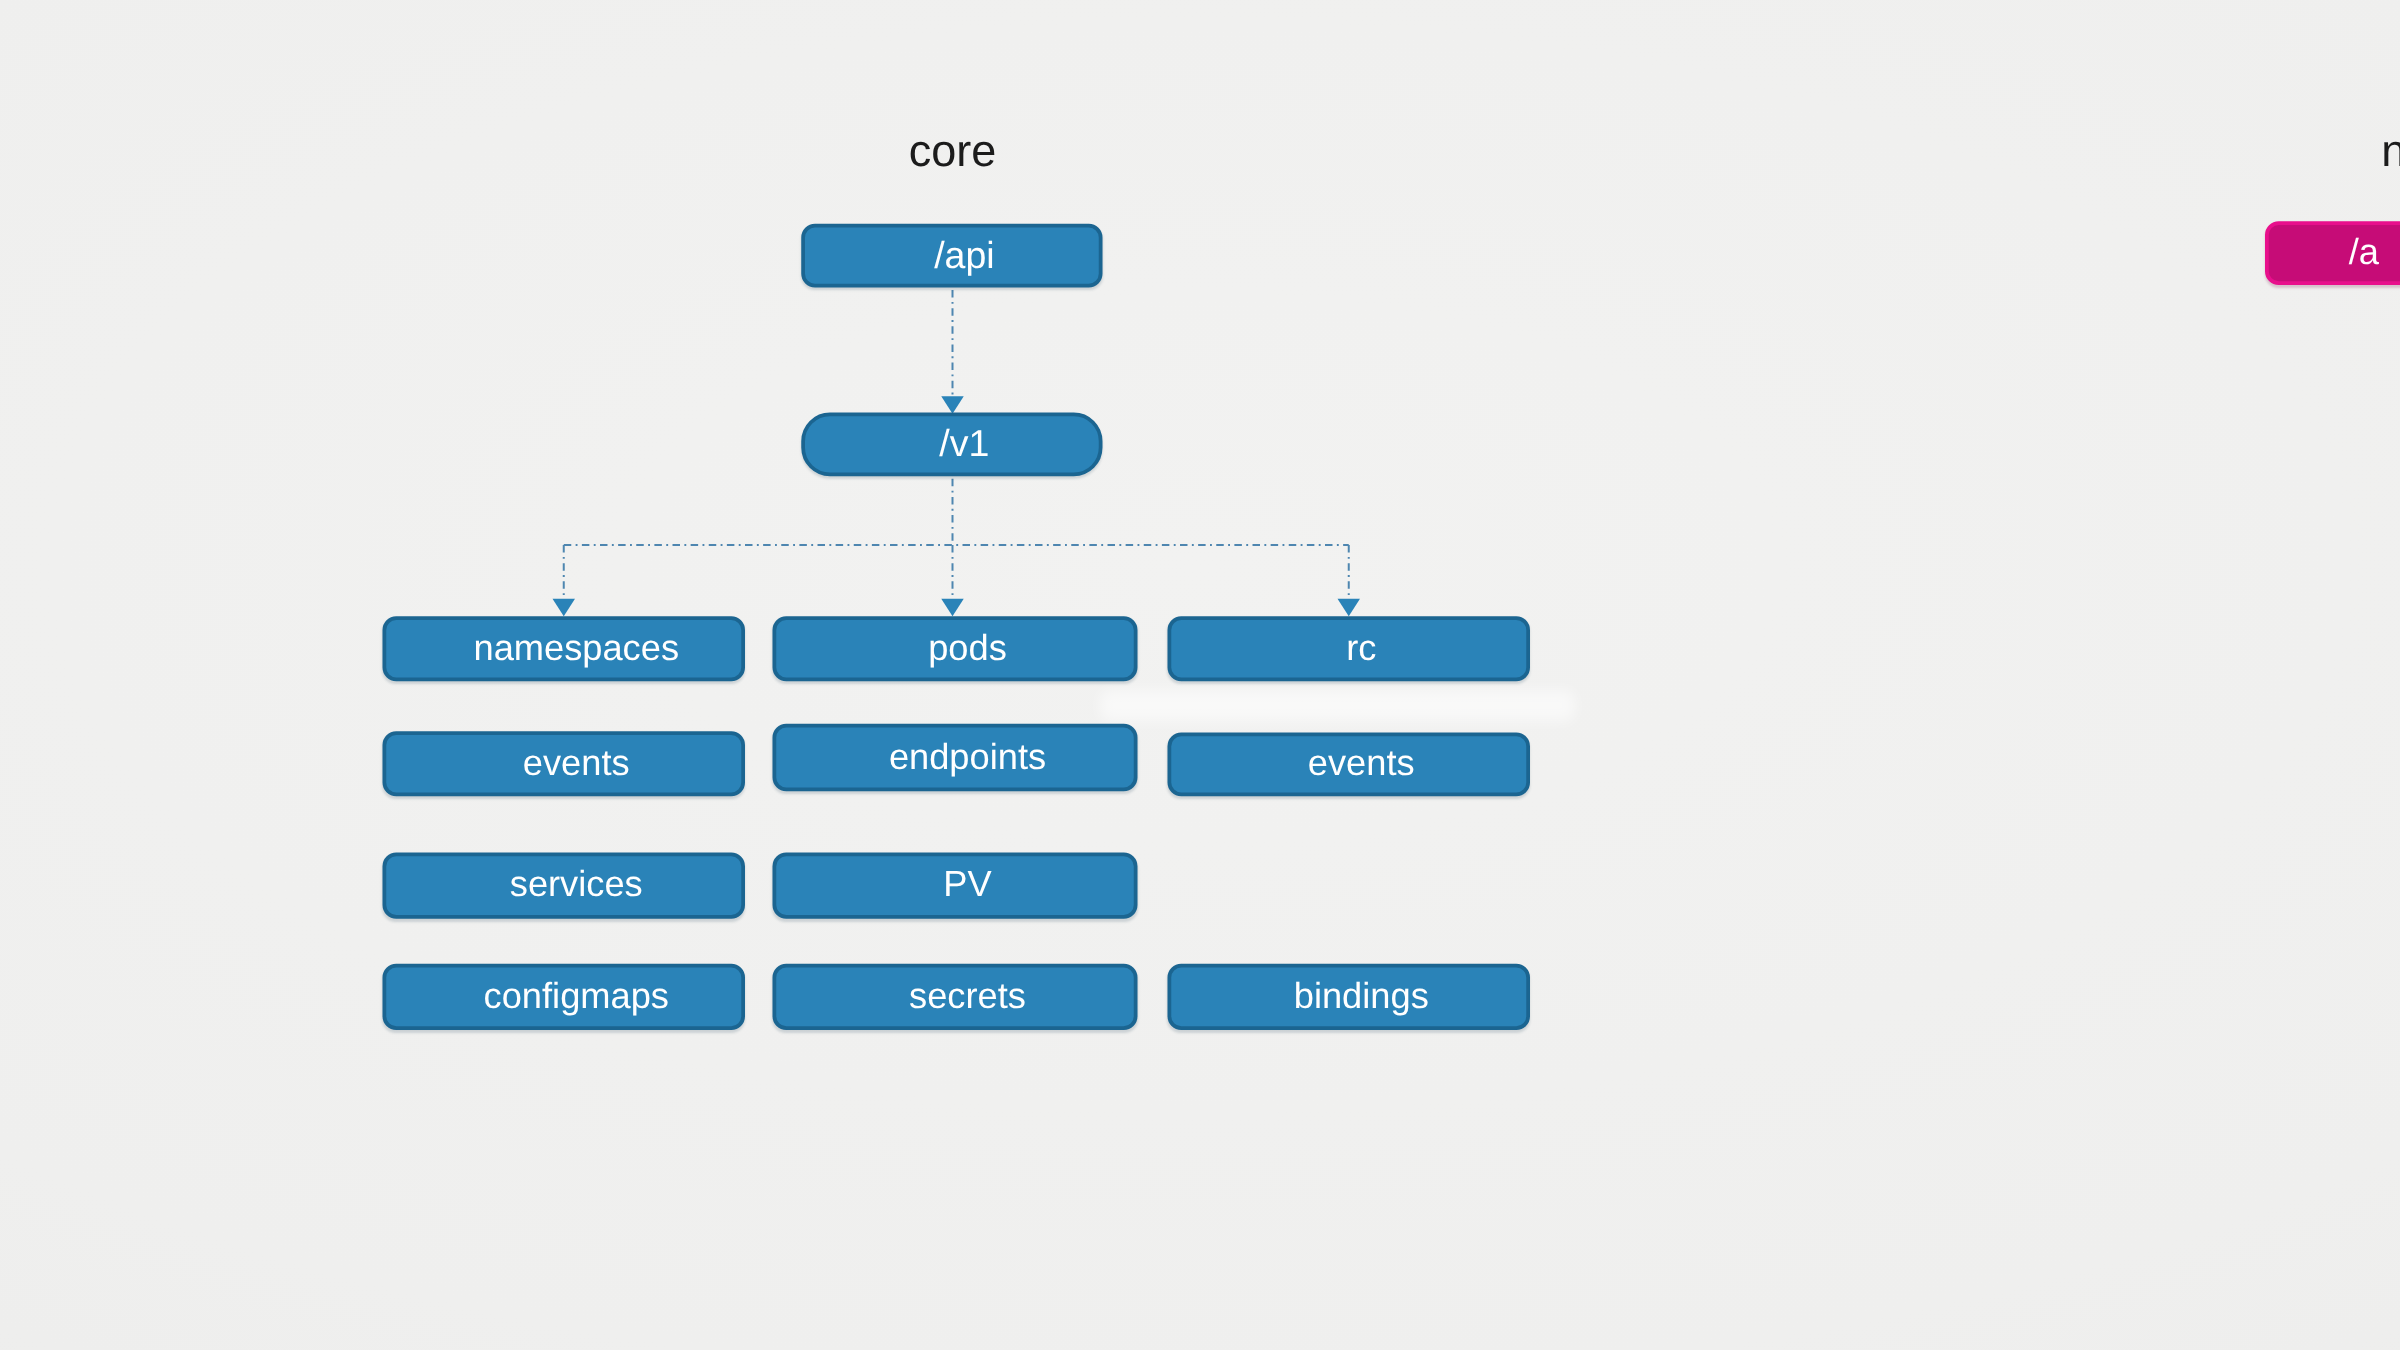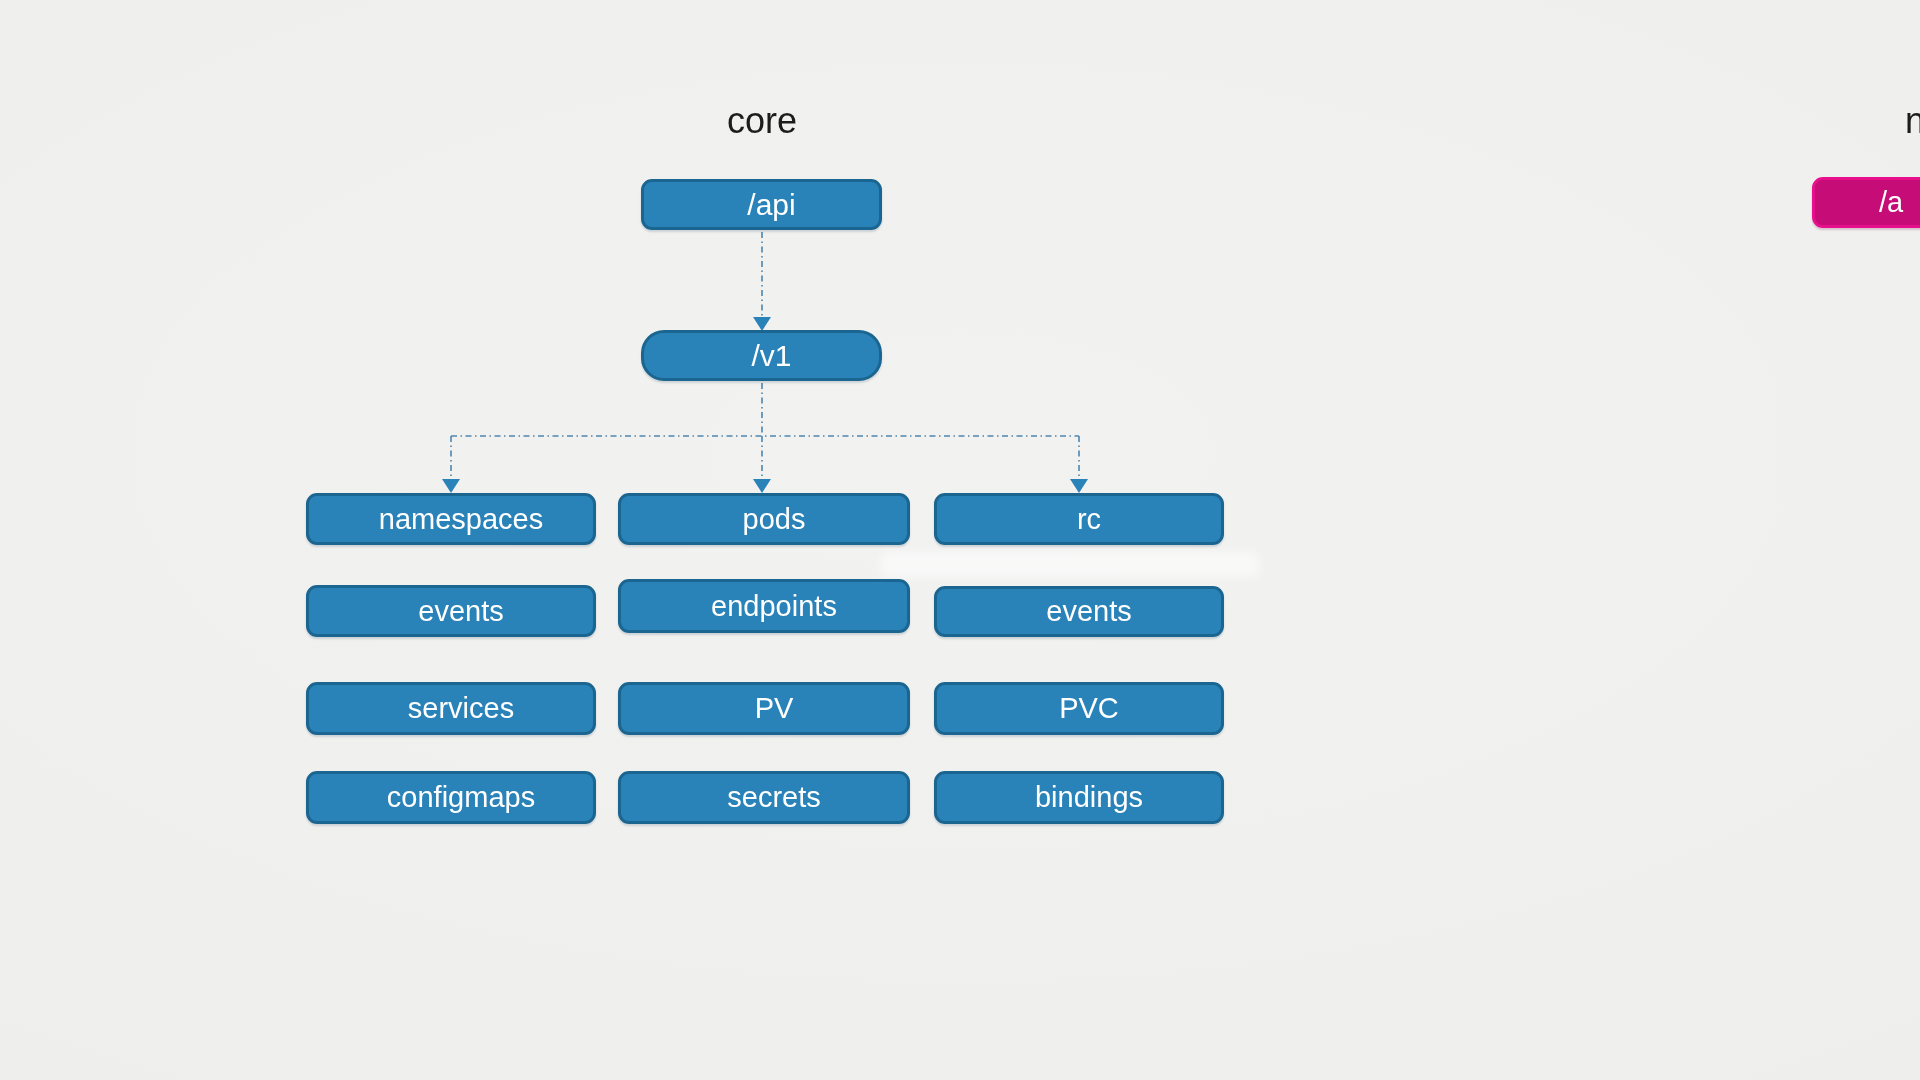--- a/index.html
+++ b/index.html
@@ -126,21 +126,20 @@
   <div class="node" id="node-namespaces">namespaces</div>
   <div class="node" id="node-pods">pods</div>
   <div class="node" id="node-rc">rc</div>
 
   <div class="node" id="node-events">events</div>
   <div class="node" id="node-endpoints">endpoints</div>
   <div class="node" id="node-nodes">events</div>
 
   <div class="node" id="node-bindings">services</div>
   <div class="node" id="node-pv">PV</div>
-  <div class="node" id="node-pvc">PVC</div>
 
   <div class="node" id="node-configmaps">configmaps</div>
   <div class="node" id="node-secrets">secrets</div>
   <div class="node" id="node-services">bindings</div>
 
   <div class="node" id="node-apis">/a</div>
 
 </div>
 
 </body></html>

